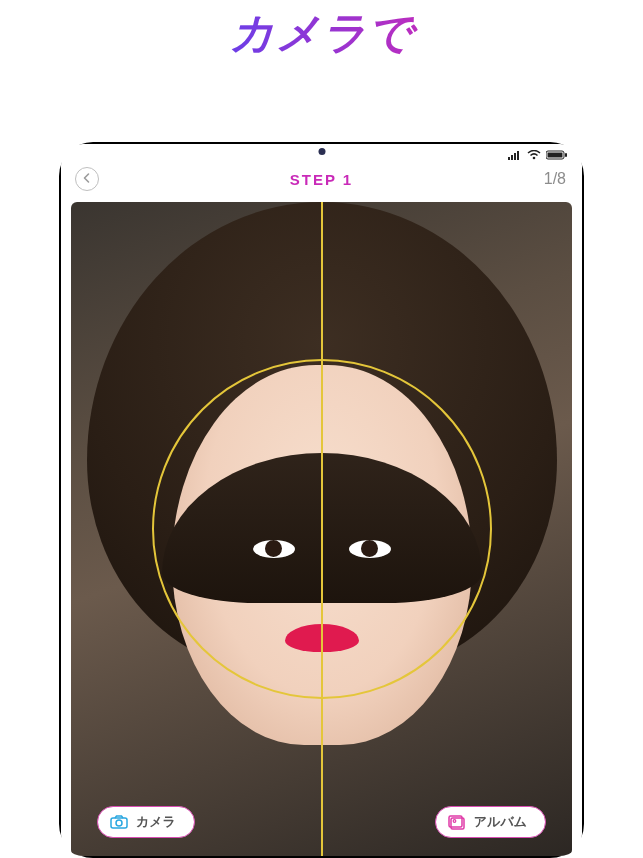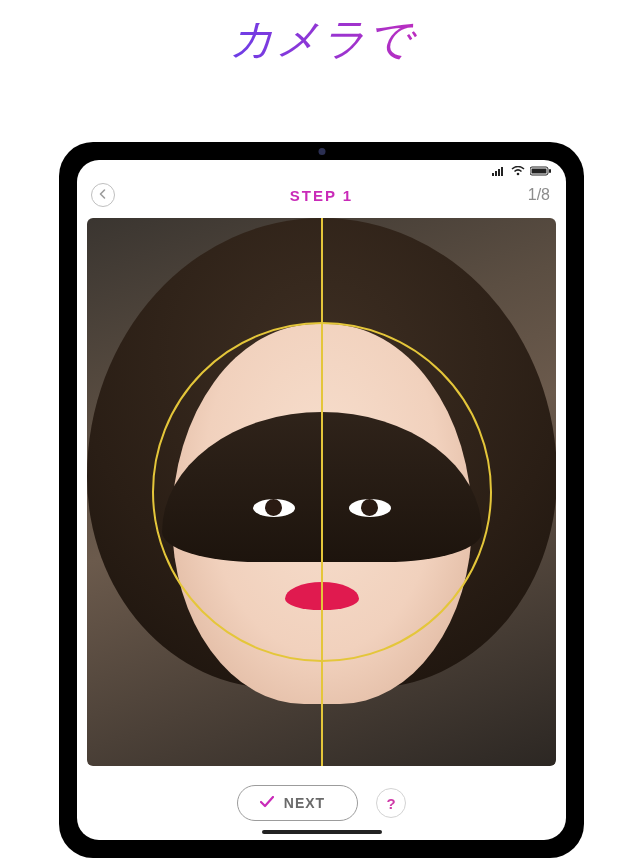--- a/index.html
+++ b/index.html
@@ -7,39 +7,39 @@
     width: 643px;
     height: 858px;
     background: #ffffff;
     font-family: -apple-system, "Hiragino Sans", "Hiragino Kaku Gothic ProN", sans-serif;
     overflow: hidden;
     position: relative;
   }
   .promo-title {
     text-align: center;
     font-size: 44px;
-    font-weight: 400;
+    font-weight: 700;
     font-style: italic;
     line-height: 1.15;
-    padding-top: 14px;
+    padding-top: 8px;
     letter-spacing: 1px;
     background: linear-gradient(90deg, #1e66ff 0%, #6a3ee8 35%, #c92ab8 70%, #ff1f9c 100%);
     -webkit-background-clip: text;
     background-clip: text;
     color: transparent;
   }
   .device-frame {
     position: absolute;
     left: 59px;
     top: 142px;
     width: 525px;
     height: 716px;
     background: #000;
     border-radius: 34px;
-    padding: 18px;
+    padding: 2px;
   }
   .device-screen {
     width: 100%;
     height: 100%;
     background: #ffffff;
     border-radius: 22px;
     position: relative;
     overflow: hidden;
     display: flex;
     flex-direction: column;
@@ -238,31 +238,39 @@
       <div class="hair"></div>
       <div class="face">
         <div class="bangs"></div>
         <div class="eye l"></div>
         <div class="eye r"></div>
         <div class="lips"></div>
       </div>
       <div class="guide-vline"></div>
       <div class="guide-circle"></div>
 
+      <div class="photo-buttons">
+        <div class="pill-btn">
+          <span class="ico">
+            <svg width="18" height="14" viewBox="0 0 18 14">
+                <rect x="1" y="3" width="16" height="10" rx="2" fill="none" stroke="#2aa7e0" stroke-width="1.5"></rect>
+                <path d="M5 3 L6.5 1 H11.5 L13 3" fill="none" stroke="#2aa7e0" stroke-width="1.5"></path>
+                <circle cx="9" cy="8" r="3" fill="none" stroke="#2aa7e0" stroke-width="1.5"></circle>
+              </svg>
+          </span>
+          <span>カメラ</span>
+        </div>
+        <div class="pill-btn">
+          <span class="ico">
+            <svg width="18" height="15" viewBox="0 0 18 15">
+                <rect x="3" y="3" width="13" height="11" rx="1.5" fill="none" stroke="#e03aa8" stroke-width="1.5"></rect>
+                <rect x="1" y="1" width="13" height="11" rx="1.5" fill="none" stroke="#e03aa8" stroke-width="1.5"></rect>
+                <circle cx="6.5" cy="6" r="1.3" fill="none" stroke="#e03aa8" stroke-width="1.2"></circle>
+              </svg>
+          </span>
+          <span>アルバム</span>
+        </div>
+      </div>
     </div>
 
-    <div class="footer-bar">
-      <div class="next-btn">
-        <span>
-          <svg width="14" height="12" viewBox="0 0 14 12">
-              <path d="M1 6 L5 10 L13 1" stroke="#c92ab8" stroke-width="2.2" fill="none" stroke-linecap="round" stroke-linejoin="round"></path>
-            </svg>
-        </span>
-        <span>NEXT</span>
-      </div>
-      <div class="help-btn">
-        <span>?</span>
-      </div>
-      <div class="home-indicator"></div>
-    </div>
 
   </div>
 </div>
 
 </body></html>

